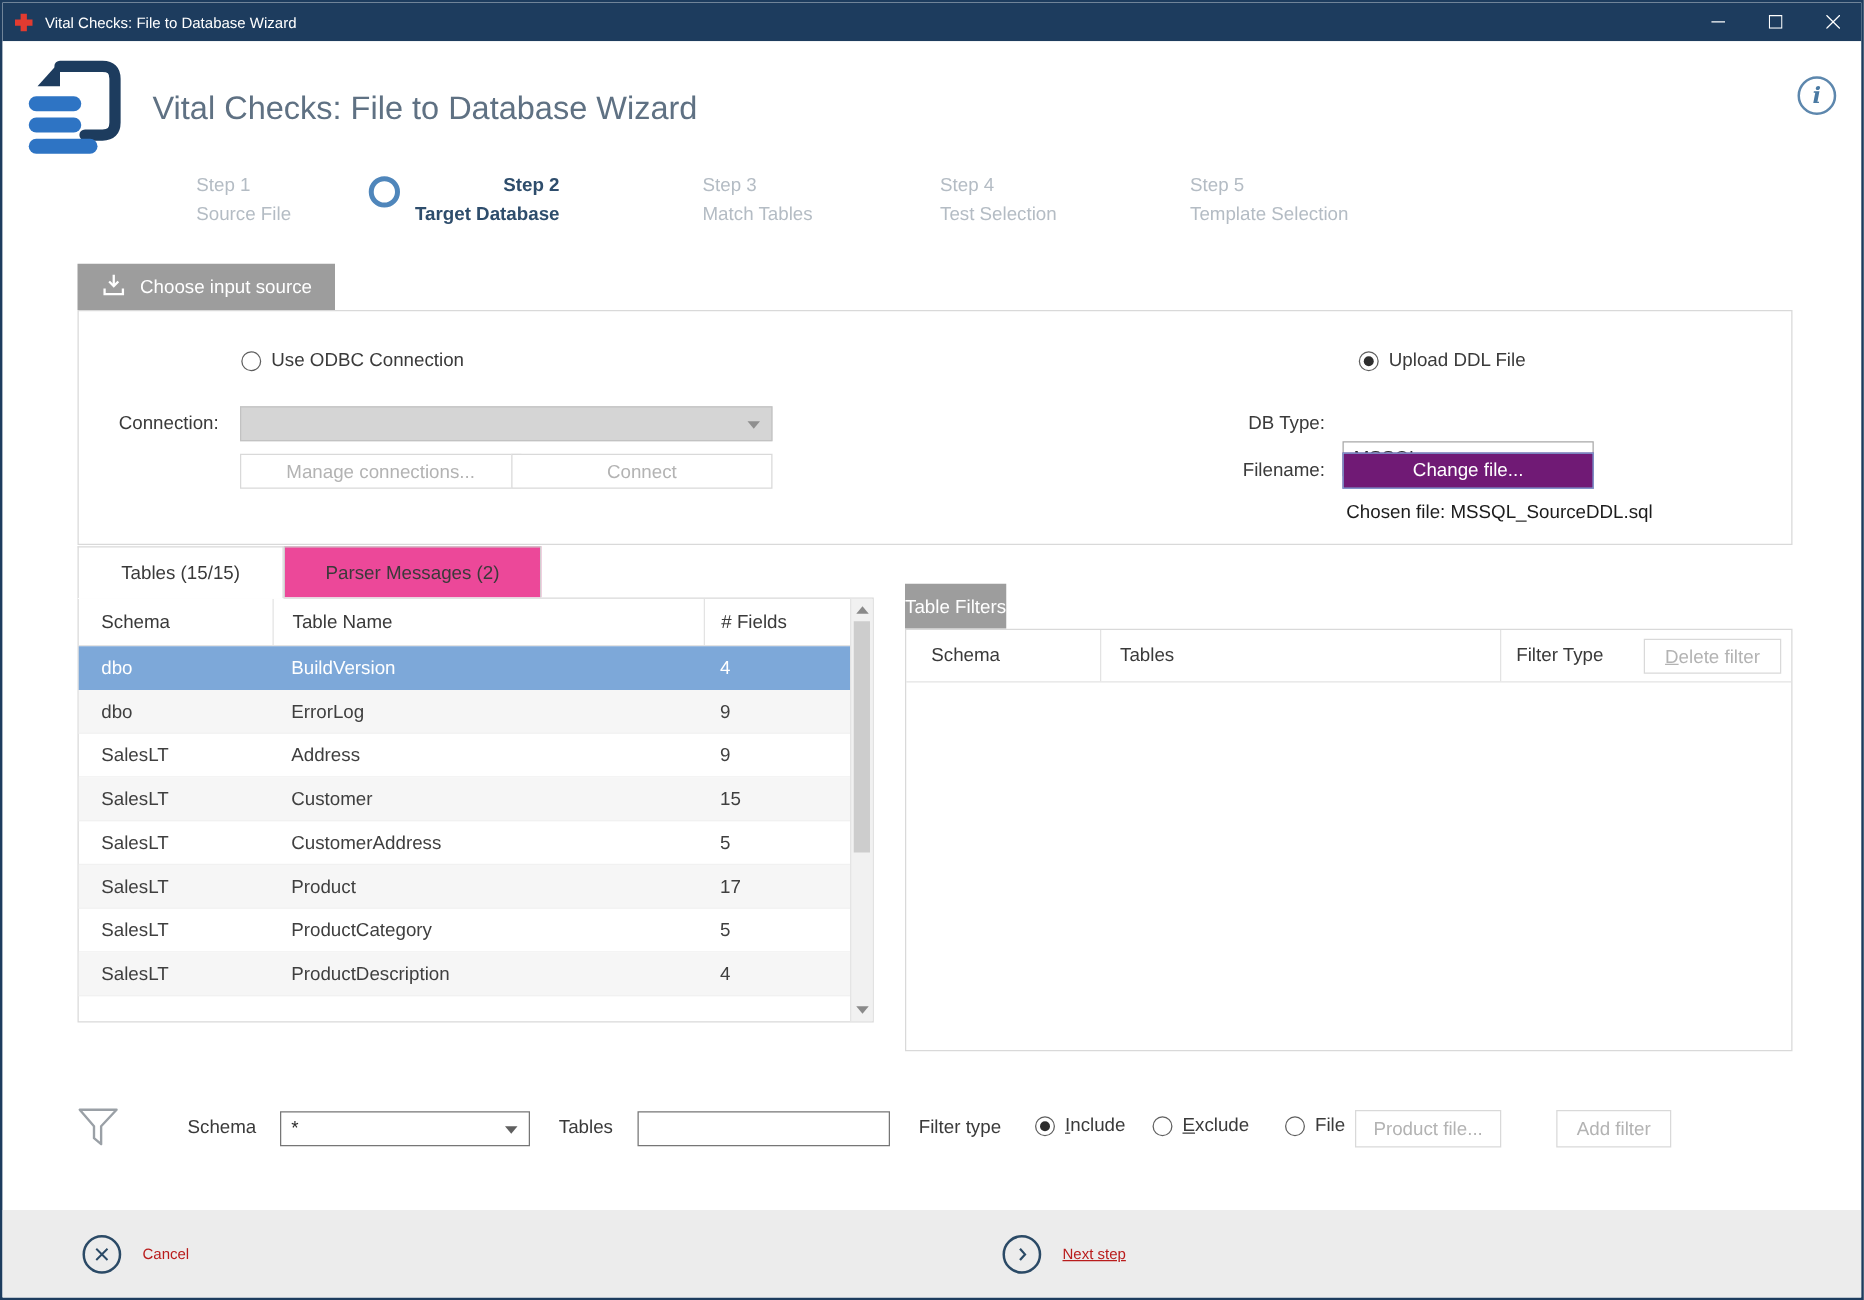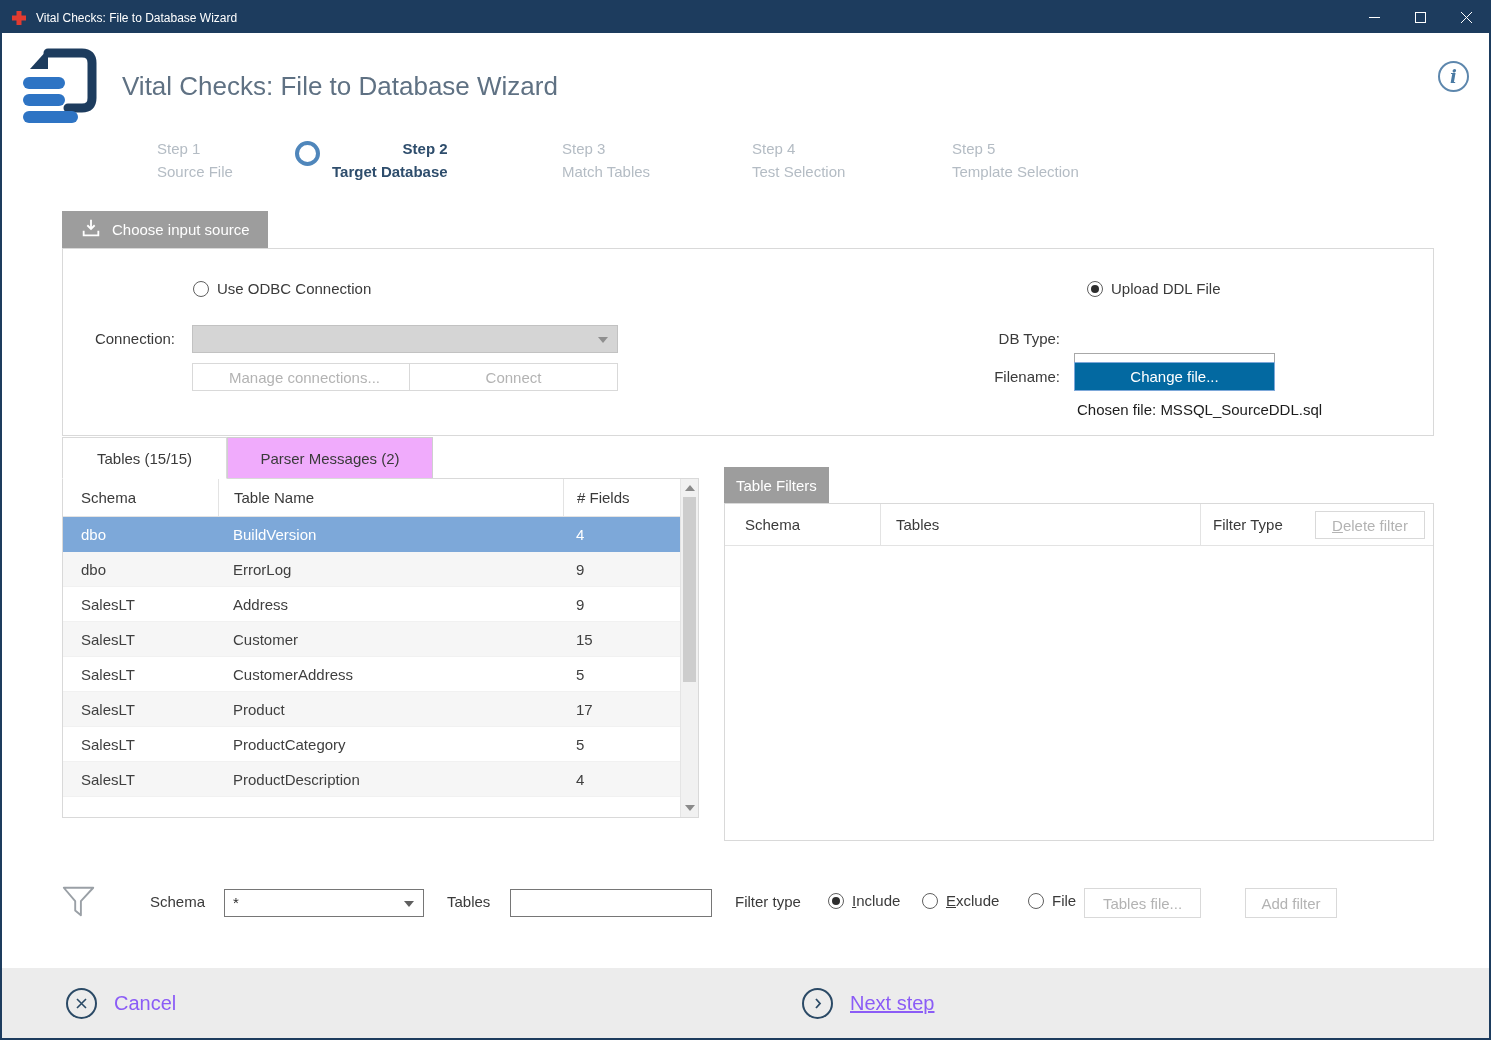--- a/index.html
+++ b/index.html
@@ -36,21 +36,21 @@
   .sec-hd { display:inline-flex; align-items:center; gap:10px; height:37px;
             padding:0 18px; background:#9d9d9d; color:#fff; font-size:15px; }
   .panel { border:1px solid #d9d9d9; background:#fff; position:relative; }
   .flabel { text-align:right; font-size:15px; color:#3a3a3a; }
   .plain-text { font-size:15px; color:#1c1c1c; }
 
   
   .btn { display:flex; align-items:center; justify-content:center; font-size:15px;
          border:1px solid #cfcfcf; background:#fff; color:#3a3a3a; cursor:pointer; }
   .btn.dis { color:#b3b3b3; border-color:#d9d9d9; }
-  .btn.primary { background:#0369a1; border-color:#7da8d9; color:#fff; }
+  .btn.primary { background:#701a75; border-color:#7da8d9; color:#fff; }
   .dd { position:relative; border:1px solid #a8a8a8; background:#fff; font-size:15px;
         color:#2b2b2b; cursor:pointer; }
   .dd .dd-val { position:absolute; left:8px; top:4px; }
   .dd .chev { position:absolute; right:9px; top:11px; width:0; height:0;
               border-left:5px solid transparent; border-right:5px solid transparent;
               border-top:6px solid #5f5f5f; }
   .dd.dis { background:#d5d5d5; border-color:#c2c2c2; }
   .dd.dis .chev { border-top-color:#8f8f8f; }
   .txt { border:1px solid #767676; background:#fff; font-size:15px; padding:0 6px;
          font-family:"Liberation Sans","DejaVu Sans",sans-serif; }
@@ -58,21 +58,21 @@
   .radio { width:16px; height:16px; border:1px solid #5f5f5f; border-radius:50%;
            background:#fff; display:inline-block; position:relative; flex:none; }
   .radio.checked::after { content:""; position:absolute; left:3px; top:3px; width:8px;
            height:8px; border-radius:50%; background:#2d2d2d; }
   .mn { text-decoration:underline; }
   .lbl { font-size:15px; color:#3a3a3a; }
 
   
   .tabs { display:flex; }
   .tab { height:41px; display:flex; align-items:center; justify-content:center;
-         font-size:15px; color:#3a3a3a; background:#f0abfc; border:1px solid #cfcfcf;
+         font-size:15px; color:#3a3a3a; background:#ec4899; border:1px solid #cfcfcf;
          border-bottom:none; cursor:pointer; }
   .tab.active { background:#fff; border:1px solid #d9d9d9; border-bottom:1px solid #fff;
                 position:relative; z-index:2; margin-bottom:-1px; height:42px; }
   .tablebox { border:1px solid #d9d9d9; background:#fff; position:relative; }
   .thead { display:flex; height:38px; font-size:15px; color:#3a3a3a;
            border-bottom:1px solid #e3e3e3; margin-right:18px; }
   .hc { height:100%; display:flex; align-items:center; }
   .hsep { border-left:1px solid #e3e3e3; }
   .c-schema { width:155px; padding-left:18px; }
   .c-table  { width:345px; padding-left:15px; }
@@ -96,21 +96,21 @@
   .fc1 { width:155px; padding-left:20px; }
   .fc2 { width:320px; padding-left:15px; }
   .fc3 { width:130px; padding-left:12px; }
 
   
   .footer { position:absolute; left:0; right:0; bottom:0; height:70px; background:#ececec; }
   .f-item { position:absolute; top:0; height:70px; display:flex; align-items:center;
             gap:17px; cursor:pointer; }
   .f-circle { width:31px; height:31px; border:2px solid #2b4a66; border-radius:50%;
               display:flex; align-items:center; justify-content:center; flex:none; }
-  .f-link { font-size:20px; color:#8b5cf6; }
+  .f-link { font-size:12px; color:#b91c1c; }
   .f-link.u { text-decoration:underline; }
 </style>
 </head>
 <body>
 
 <div class="window">
 
   <div class="titlebar">
     <span class="app-ic">
       <svg width="16" height="16" viewBox="0 0 16 16">
@@ -274,21 +274,21 @@
         </div>
         <div class="vscroll">
           <span class="sarr up"></span>
           <span class="sthumb"></span>
           <span class="sarr down"></span>
         </div>
       </div>
     </div>
 
     <div class="abs" style="left:722px;top:434px">
-      <div class="sec-hd" style="height:36px;padding:0 12px">
+      <div class="sec-hd" style="height:36px;padding:0 0">
         <span>Table Filters</span>
       </div>
       <div class="panel" style="width:710px;height:338px">
         <div class="fhead">
           <span class="fc1 hc">Schema</span>
           <span class="fc2 hc hsep">Tables</span>
           <span class="fc3 hc hsep">Filter Type</span>
           <div class="btn dis" style="position:absolute;right:8px;top:7px;width:110px;height:28px">
             <span class="mn">D</span>
               <span>elete filter</span>
@@ -319,21 +319,21 @@
       </label>
       <label class="radio-row abs" style="left:920px;top:9px">
         <span class="radio"></span>
         <span><span class="mn">E</span><span>xclude</span></span>
       </label>
       <label class="radio-row abs" style="left:1026px;top:9px">
         <span class="radio"></span>
         <span>File</span>
       </label>
 
-      <div class="btn dis abs" style="left:1082px;top:5px;width:117px;height:30px">Tables file...</div>
+      <div class="btn dis abs" style="left:1082px;top:5px;width:117px;height:30px">Product file...</div>
       <div class="btn dis abs" style="left:1243px;top:5px;width:92px;height:30px">Add filter</div>
     </div>
 
     <div class="footer">
       <div class="f-item" style="left:64px">
         <span class="f-circle">
           <svg width="13" height="13" viewBox="0 0 13 13" stroke="#2b4a66" stroke-width="1.6">
               <path d="M2 2 L11 11 M11 2 L2 11"></path>
             </svg>
         </span>

